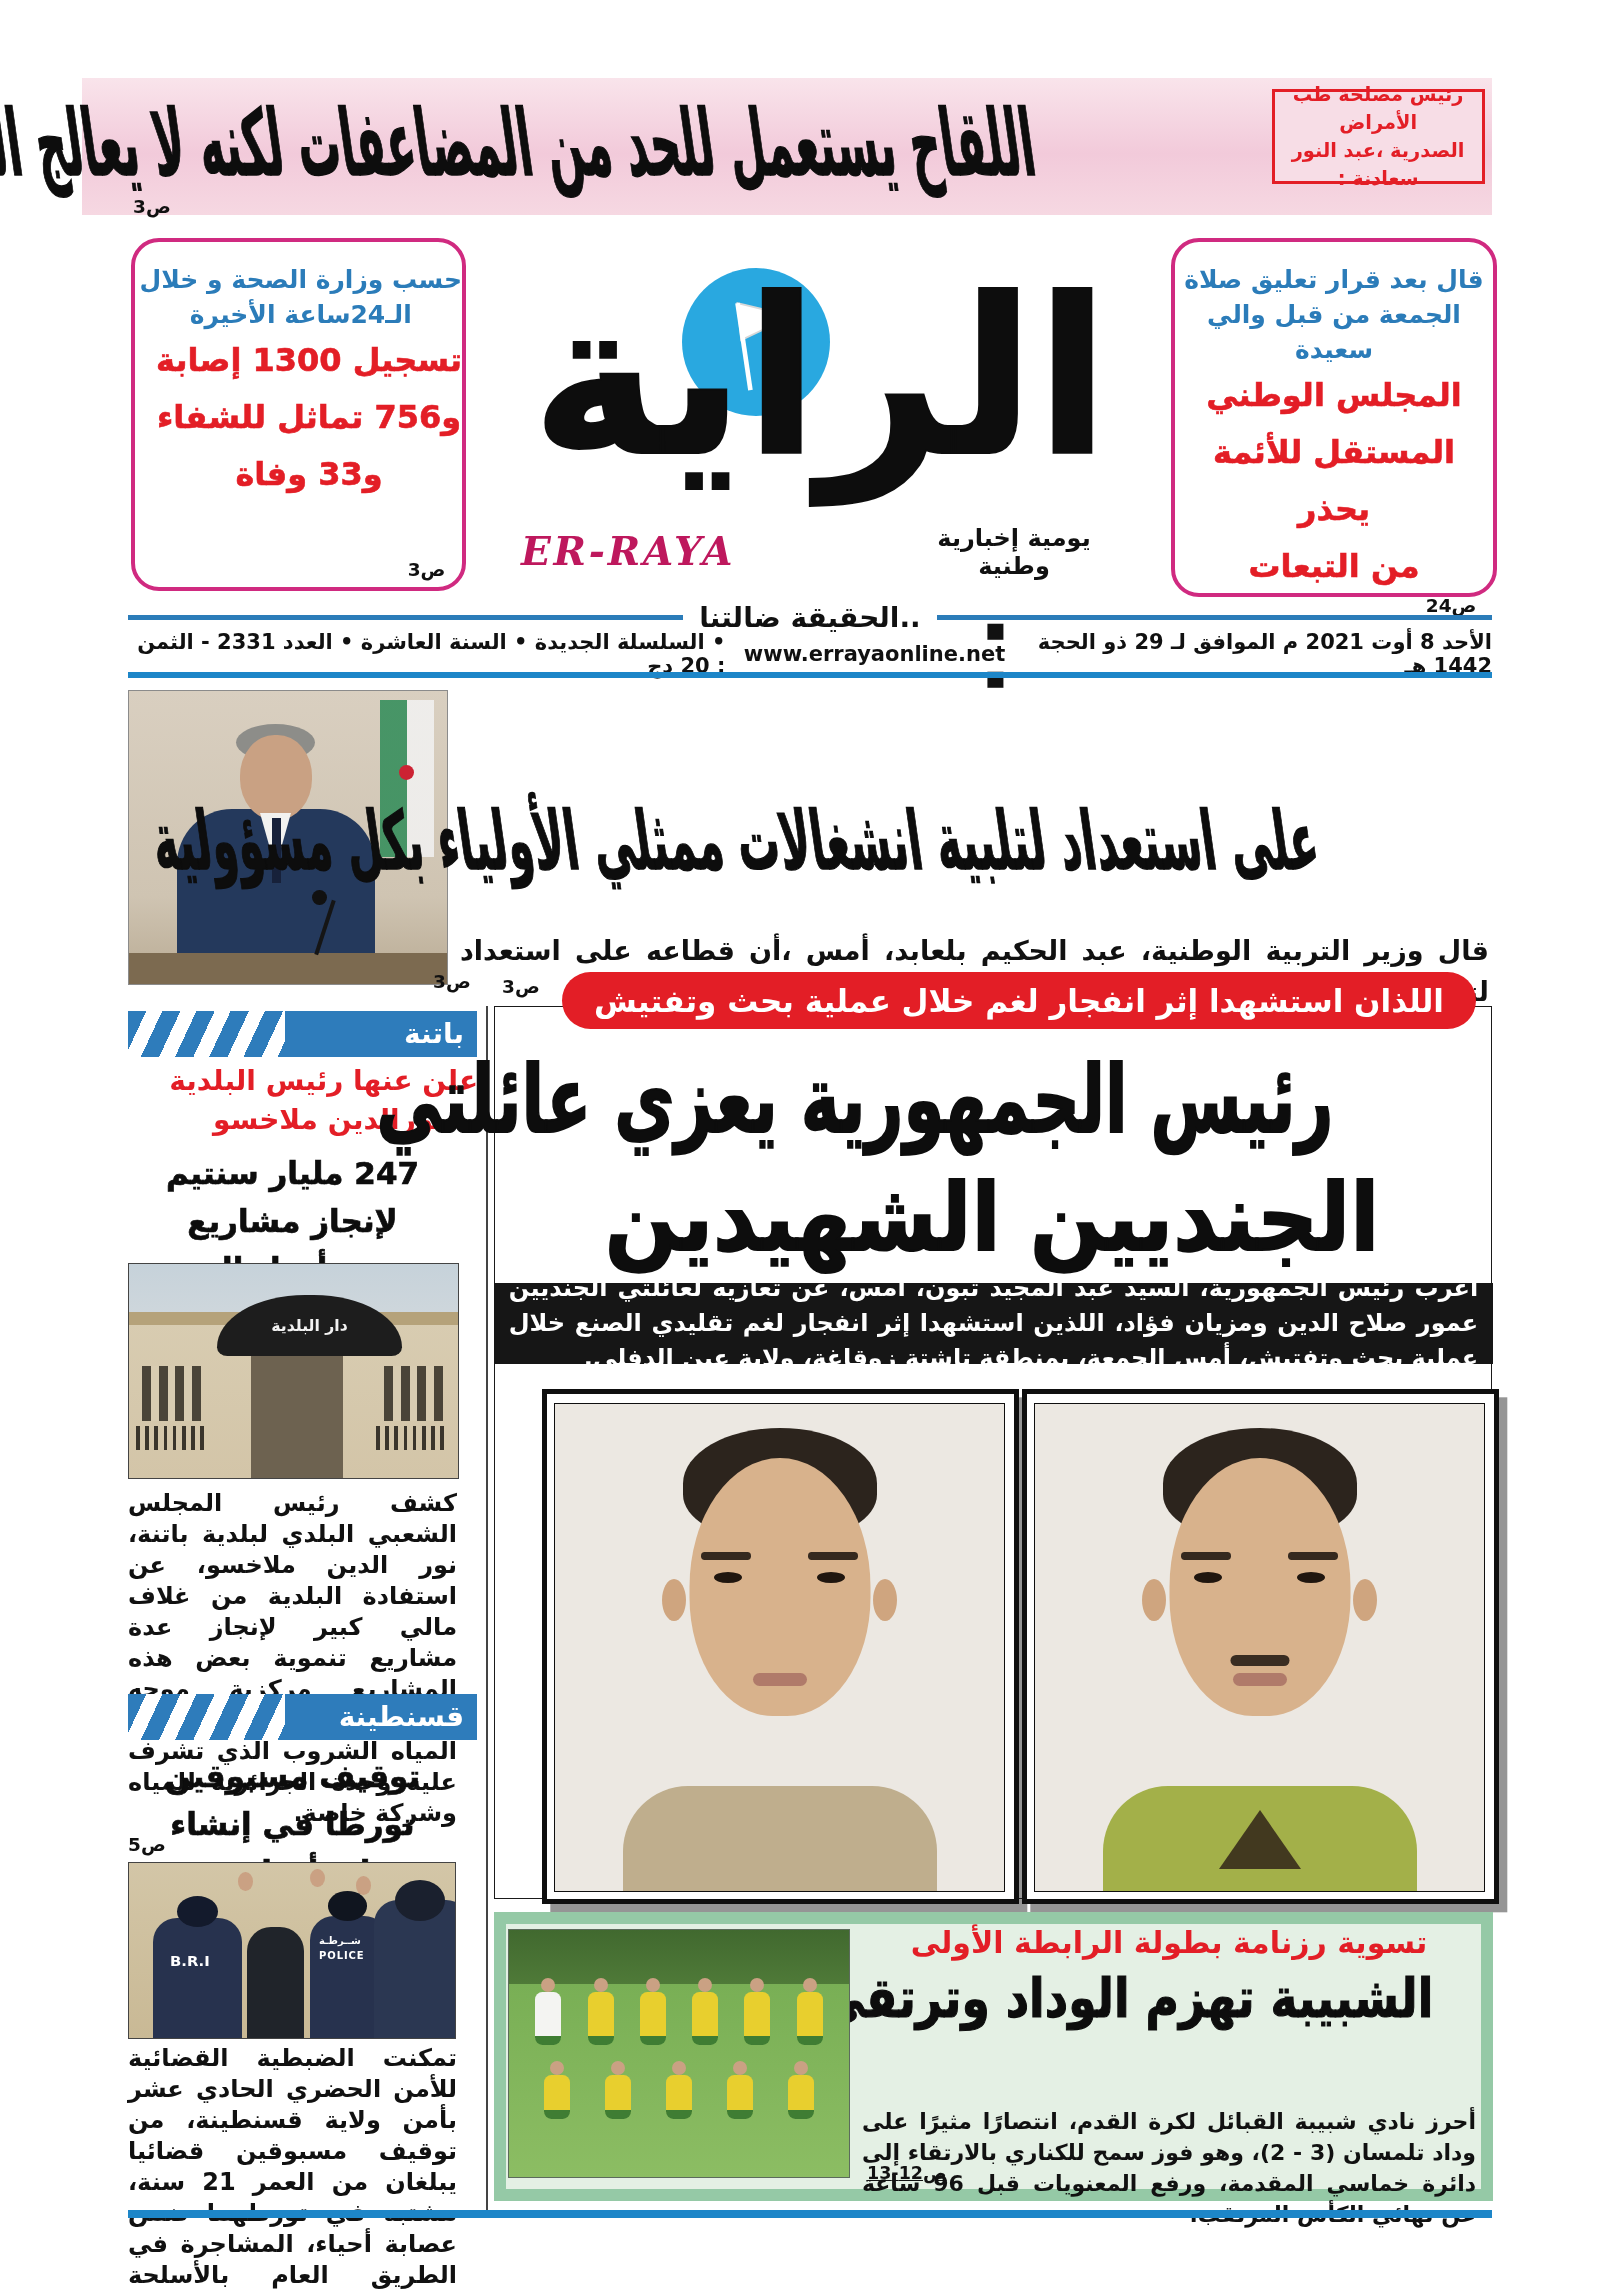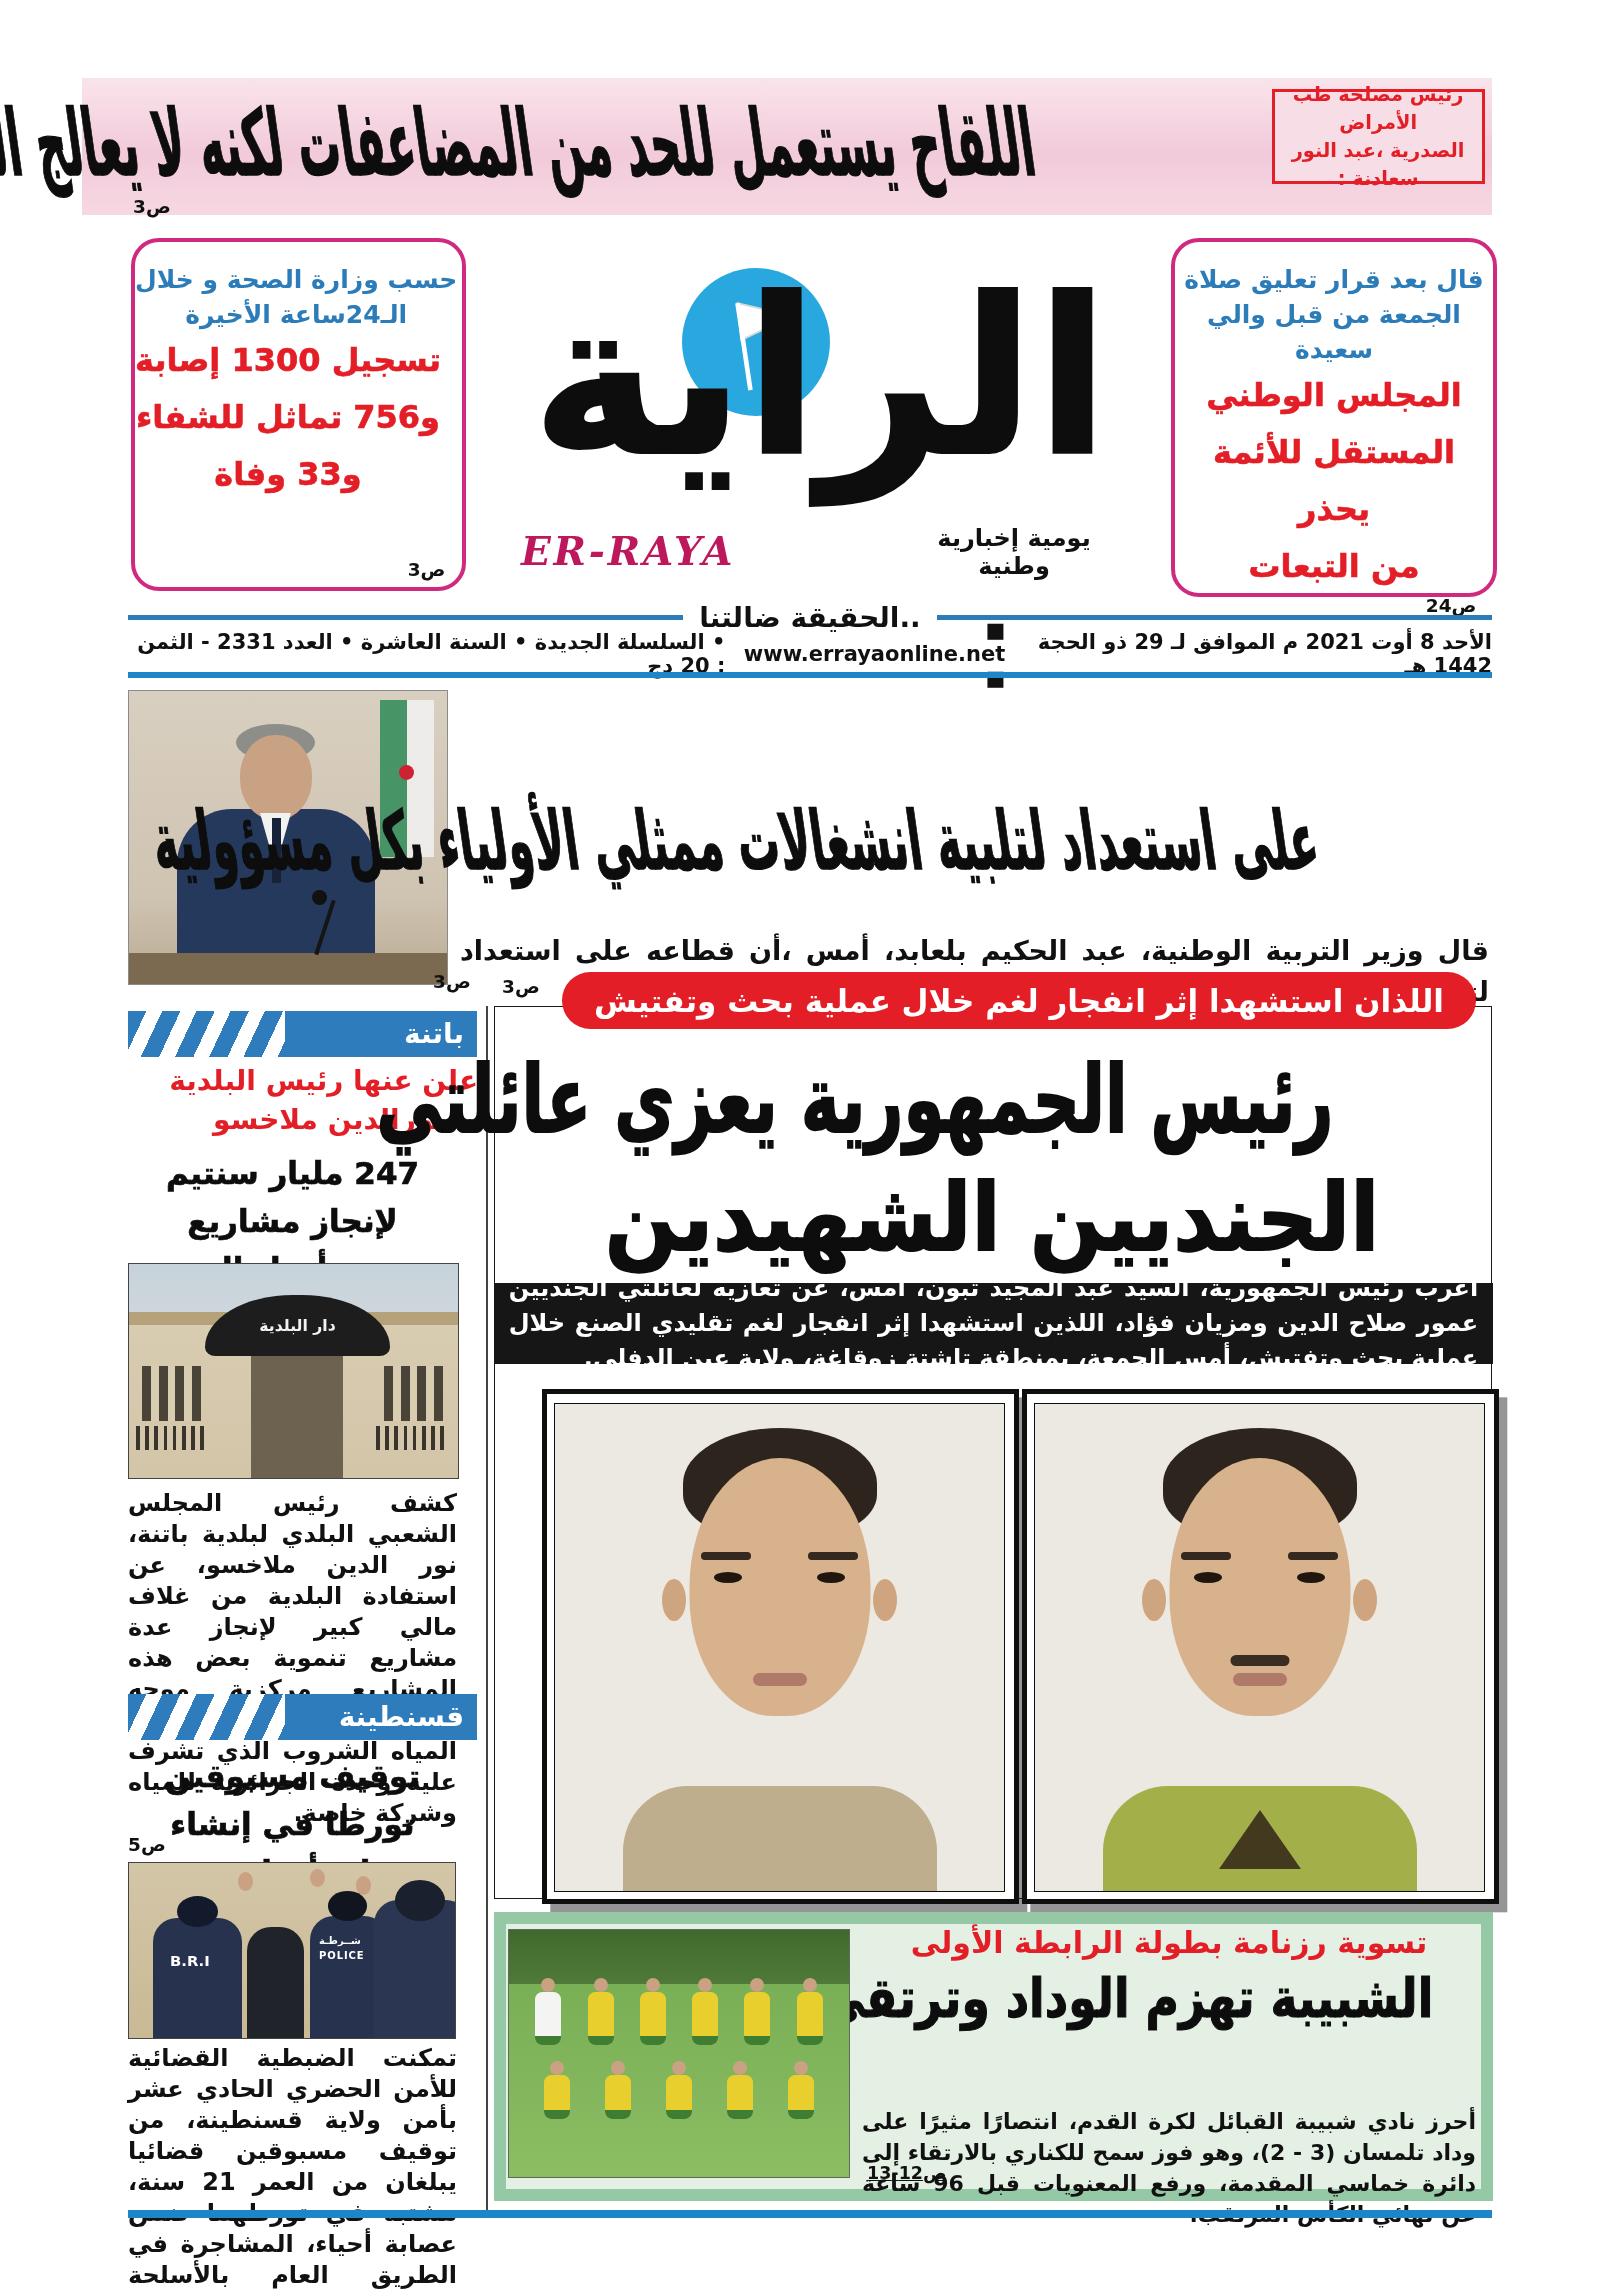--- a/index.html
+++ b/index.html
@@ -14,21 +14,21 @@
     background:linear-gradient(180deg,#f9e4eb 0%,#f2cada 55%,#f6d8e2 100%);}
   #top-banner-kicker{right:7.4px;top:11px;width:207px;height:89px;border:3.7px solid #e31e26;
     background:#f7dde6;color:#e31e26;font-weight:bold;font-size:19.4px;line-height:28px;
     display:flex;flex-direction:column;justify-content:center;text-align:center;}
   #top-banner-headline{left:18.5px;right:231px;top:-16.6px;height:166px;line-height:166px;text-align:center;color:#0d0d0d;
     font-size:59px;overflow:visible;}
   #top-banner-pageref{left:51px;bottom:-1.8px;font-size:18.5px;font-weight:bold;}
 
   
   .round-box{border:4.6px solid #d02a80;border-radius:28px;background:#fff;
-    display:flex;flex-direction:column;align-items:flex-end;justify-content:flex-start;}
+    display:flex;flex-direction:column;align-items:flex-start;justify-content:flex-start;}
   #health-box{left:132px;top:238px;width:327px;height:345px;}
   #imams-box{left:1172px;top:238px;width:318px;height:351px;}
   .box-lead{color:#2b7cb9;font-weight:bold;font-size:25px;line-height:35px;text-align:center;margin-top:20px;}
   .box-red{color:#e31e26;font-weight:bold;font-size:32px;line-height:57px;text-align:center;-webkit-text-stroke:0.6px #e31e26;}
   .box-pageref{align-self:flex-start;margin-right:16.6px;font-size:18.5px;font-weight:bold;color:#111;margin-top:auto;margin-bottom:7.4px;}
 
   
   #logo-wrap{left:471px;top:231px;width:701px;height:332px;}
   #logo-circle{left:212px;top:37px;width:148px;height:148px;border-radius:50%;background:#29a8e0;}
   #logo-arabic{left:0;top:-37px;width:701px;height:369px;line-height:369px;text-align:center;
@@ -76,21 +76,21 @@
   #constantine-banner{top:1694px;}
   .col-kicker{left:129px;width:329px;text-align:center;color:#e31e26;font-weight:bold;font-size:28px;line-height:39px;}
   .col-headline{left:129px;width:329px;text-align:center;color:#0d0d0d;font-weight:bold;font-size:31px;line-height:48px;-webkit-text-stroke:0.7px #0d0d0d;}
   .col-body{left:129px;width:329px;font-size:24px;line-height:31px;font-weight:bold;text-align:justify;}
   .col-pageref{font-size:18.5px;font-weight:bold;text-align:left;}
 
   
   #townhall-photo{left:129px;top:1263px;width:329px;height:214px;border:0.9px solid #444;overflow:hidden;
     background:linear-gradient(180deg,#c6d2da 0%,#cfd7dc 26%,#d8ccb1 26%,#d3c5a8 100%);}
   .th-roof{position:absolute;left:0;top:48px;width:100%;height:13px;background:#b5a27a;}
-  .th-canopy{position:absolute;left:76px;top:31px;width:185px;height:61px;background:#1d1d1d;
+  .th-canopy{position:absolute;left:88px;top:31px;width:185px;height:61px;background:#1d1d1d;
     border-radius:50% 50% 11px 11px / 90% 90% 9.2px 9.2px;display:flex;align-items:center;justify-content:center;}
   .th-sign{color:#f2f2f2;font-size:15.7px;font-weight:bold;}
   .th-gate{position:absolute;left:122px;top:92px;width:92px;height:122px;background:#6d6250;}
   .th-win{position:absolute;width:59px;height:55px;background:repeating-linear-gradient(90deg,#4a4438 0 9.2px,#d8ccb1 9.2px 16.6px);}
   .th-rail{position:absolute;width:74px;height:24px;background:repeating-linear-gradient(90deg,#3a352c 0 3.7px,transparent 3.7px 9.2px);}
 
   
   #police-photo{left:129px;top:1862px;width:326px;height:175px;border:0.9px solid #444;overflow:hidden;
     background:linear-gradient(180deg,#d3c6a7 0%,#c9b995 100%);}
   .pp-fig{position:absolute;bottom:0;border-radius:24px 24px 0 0;background:#27324e;}

